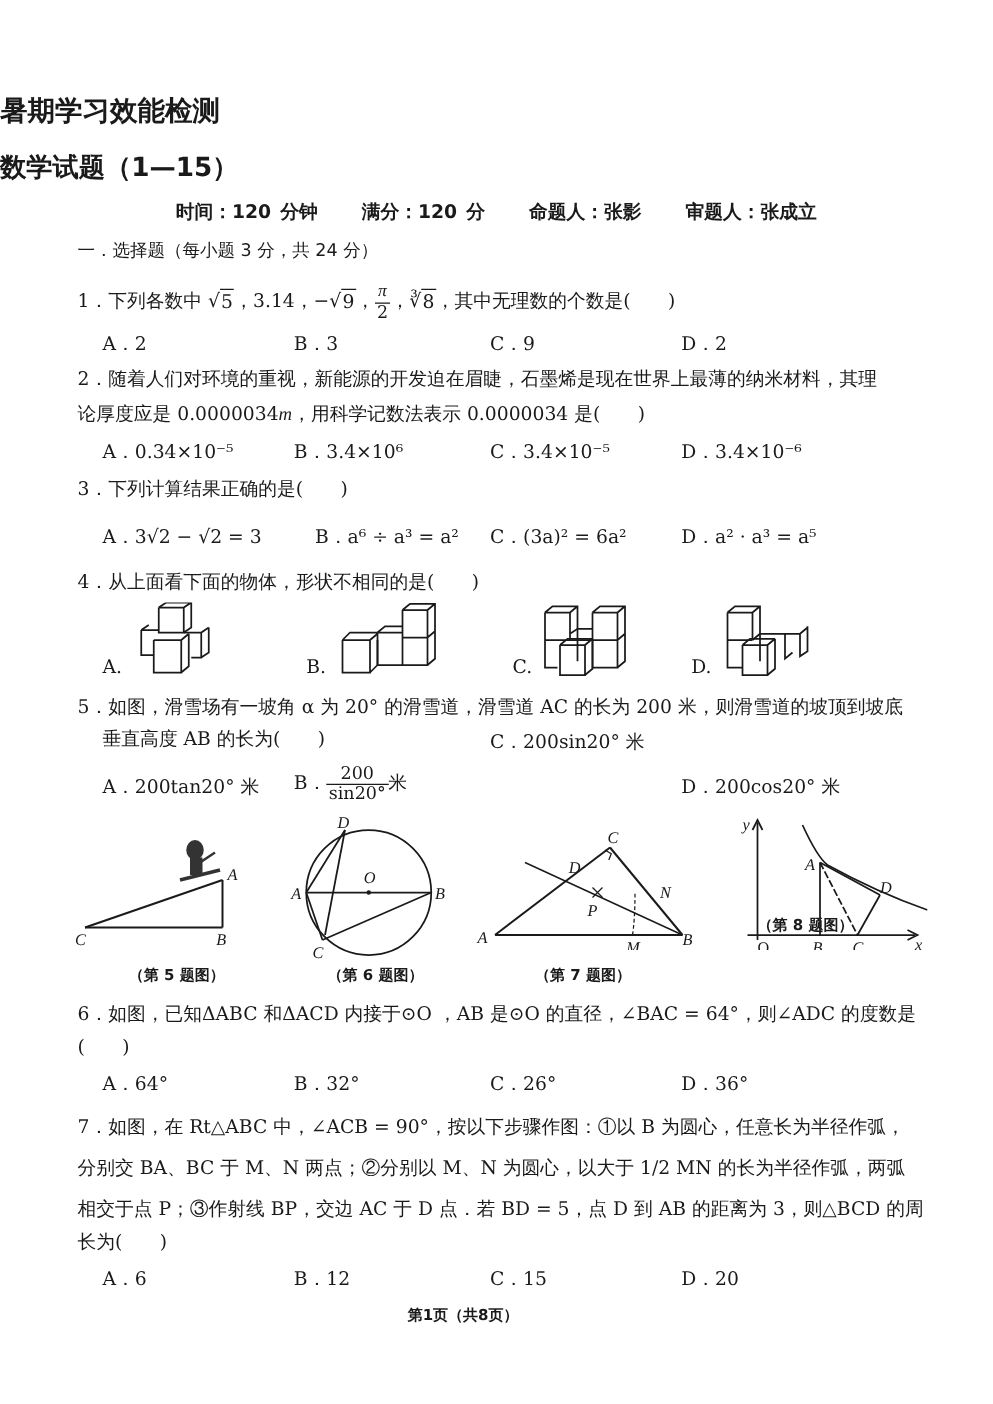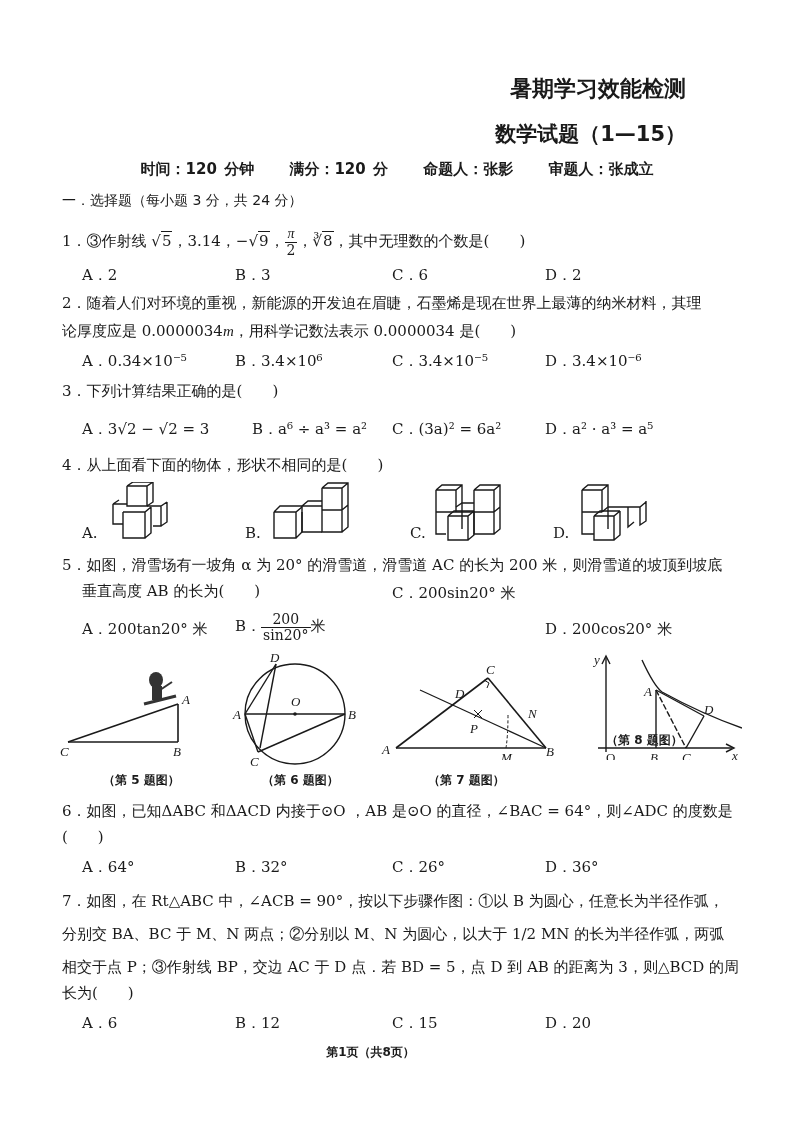--- a/index.html
+++ b/index.html
@@ -1,19 +1,19 @@
 <!DOCTYPE html>
 <html><head>
 <meta charset="utf-8">
 <style>
   html, body { margin: 0; padding: 0; background: #ffffff; }
   body { width: 794px; height: 1123px; position: relative; overflow: hidden;
          font-family: "DejaVu Serif", "Liberation Serif", serif; color: #1a1a1a; }
   .abs { position: absolute; white-space: nowrap; }
-  .title { left: 0; width: 686px; text-align: right; font-family: "DejaVu Sans", sans-serif; font-weight: bold; }
+  .title { left: 0; width: 686px; text-align: left; font-family: "DejaVu Sans", sans-serif; font-weight: bold; }
   .t1 { top: 74px; font-size: 22px; }
   .t2 { top: 120px; font-size: 21px; }
   .meta { top: 160px; left: 0; width: 794px; text-align: center; font-family: "DejaVu Sans", sans-serif; font-weight: bold; font-size: 15px; word-spacing: 2px; }
   .meta span { margin: 0 14px; }
   .section { left: 62px; top: 192px; font-size: 14px; font-family: "DejaVu Sans", sans-serif; }
   .q { left: 62px; font-size: 15px; }
   .opt { font-size: 15px; }
   i.m { font-style: italic; font-family: "Liberation Serif", serif; }
   .frac { display: inline-block; vertical-align: middle; text-align: center; line-height: 1.05; font-size: 14px; }
   .frac .num { display: block; border-bottom: 1px solid #1a1a1a; padding: 0 2px; }
@@ -31,26 +31,26 @@
 <div class="abs title t2">数学试题（1—15）</div>
 <div class="abs meta">
   <span>时间：120 分钟</span>
   <span>满分：120 分</span>
   <span>命题人：张影</span>
   <span>审题人：张成立</span>
 </div>
 <div class="abs section">一．选择题（每小题 3 分，共 24 分）</div>
 
 <div class="abs q" style="top:226px;">
-  <span>1．</span><span>③作射线</span>
+  <span>1．</span><span>下列各数中</span>
   <span>√<span class="sqrt">5</span></span>，3.14，−√<span class="sqrt">9</span>，<span class="frac"><span class="num"><i class="m">π</i></span><span class="den">2</span></span>，∛<span class="sqrt">8</span><span>，其中无理数的个数是(　　)</span>
 </div>
 <div class="abs opt" style="top:266px;left:82px;">A．2</div>
 <div class="abs opt" style="top:266px;left:235px;">B．3</div>
-<div class="abs opt" style="top:266px;left:392px;">C．6</div>
+<div class="abs opt" style="top:266px;left:392px;">C．9</div>
 <div class="abs opt" style="top:266px;left:545px;">D．2</div>
 
 <div class="abs q" style="top:294px;">
   <span>2．</span><span>随着人们对环境的重视，新能源的开发迫在眉睫，石墨烯是现在世界上最薄的纳米材料，其理</span>
 </div>
 <div class="abs q" style="top:322px;">
   <span>论厚度应是 0.0000034</span><i class="m">m</i><span>，用科学记数法表示 0.0000034 是(　　)</span>
 </div>
 <div class="abs opt" style="top:352px;left:82px;">A．0.34×10⁻⁵</div>
 <div class="abs opt" style="top:352px;left:235px;">B．3.4×10⁶</div>

